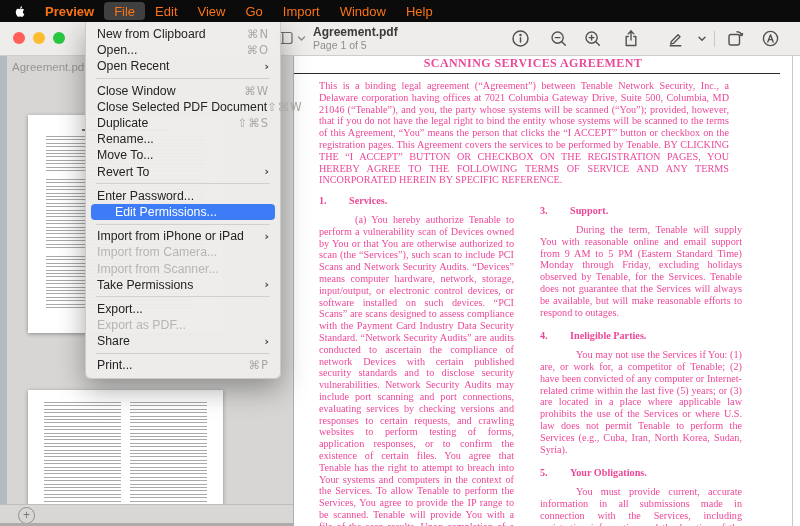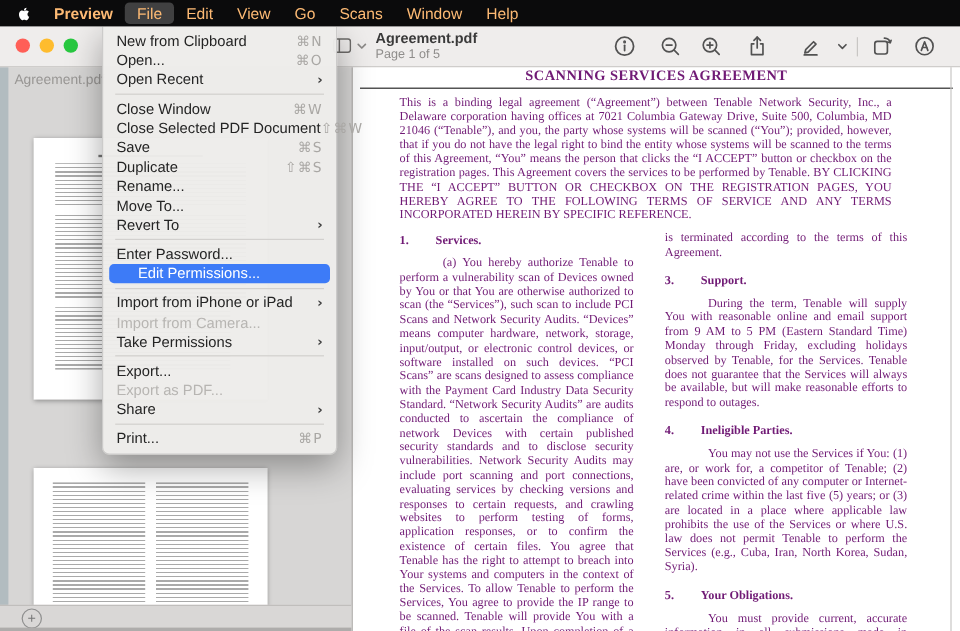--- a/index.html
+++ b/index.html
@@ -1,21 +1,21 @@
 <!DOCTYPE html>
 <html><head>
 <meta charset="utf-8">
 <style>
   html,body{margin:0;padding:0;background:#333;}
   #screen{position:relative;width:800px;height:526px;overflow:hidden;background:#fff;
           font-family:"Liberation Sans",sans-serif;-webkit-font-smoothing:antialiased;}
 
   
   .menubar{position:absolute;left:0;top:0;width:800px;height:22px;background:#0b0b0c;
-           display:flex;align-items:center;z-index:50;color:#fdba74;}
+           display:flex;align-items:center;z-index:50;color:#f97316;}
   .apple{margin:0 8px 0 14px;display:flex;align-items:center;}
   .mb-item{font-size:13px;padding:1.5px 10px;border-radius:4px;white-space:nowrap;}
   .mb-item.bold{font-weight:700;}
   .mb-item.active{background:rgba(255,255,255,0.22);}
 
   
   .titlebar{position:absolute;left:0;top:22px;width:800px;height:33px;background:#efedec;
             border-bottom:1px solid #cfcdcb;z-index:5;}
   .lights{position:absolute;left:13px;top:10px;display:flex;gap:8px;}
   .light{width:12px;height:12px;border-radius:50%;}
@@ -42,22 +42,22 @@
   .t2-cols{display:flex;gap:9px;height:100%;}
   .t2-col{flex:1;}
   .side-bottombar{position:absolute;left:0;bottom:0;width:293px;height:21px;background:#d9d7d6;
                   border-top:1px solid #c0bebc;z-index:3;}
   .plus-btn{position:absolute;left:18px;top:2px;width:15px;height:15px;border-radius:50%;
             border:1.4px solid #8f8f8f;color:#787878;font-size:12px;line-height:14px;
             text-align:center;background:transparent;}
   .side-bottom-edge{position:absolute;left:0;bottom:0;width:293px;height:3px;background:#aeacab;z-index:4;}
 
   
-  .doc{position:absolute;left:294px;top:55px;width:506px;height:471px;background:#fff;
-       overflow:hidden;font-family:"Liberation Serif",serif;color:#701a75;}
+  .doc{position:absolute;left:280px;top:55px;width:506px;height:471px;background:#fff;
+       overflow:hidden;font-family:"Liberation Serif",serif;color:#ec4899;}
   .doc-title{text-align:center;font-weight:700;font-size:12px;letter-spacing:.4px;margin-top:1px;}
   .doc-rule{height:1px;background:#2a2a2a;margin:2px 6px 0 6px;}
   .intro{margin:6px 57px 0 39px;text-align:justify;font-size:10.2px;line-height:11.8px;}
   .cols{display:flex;margin:7px 44px 0 39px;}
   .col{text-align:justify;font-size:10.2px;line-height:11.8px;}
   .col-l{width:195px;margin-right:26px;flex:none;}
   .col-r{width:202px;flex:none;}
   .sec-head{display:flex;font-weight:700;margin:12px 0 7px 0;}
   .sec-num{width:30px;flex:none;}
   .para{margin:0;text-indent:36px;}
@@ -111,21 +111,20 @@
     <div class="cols">
       <div class="col col-l">
         <div class="sec-head" style="margin-top:2px;">
           <span class="sec-num">1.</span>
           <span>Services.</span>
         </div>
         <p class="para">(a) You hereby authorize Tenable to perform a vulnerability scan of Devices owned by You or that You are otherwise authorized to scan (the “Services”), such scan to include PCI Scans and Network Security Audits.  “Devices” means computer hardware, network, storage, input/output, or electronic control devices, or software installed on such devices.  “PCI Scans” are scans designed to assess compliance with the Payment Card Industry Data Security Standard.  “Network Security Audits” are audits conducted to ascertain the compliance of network Devices with certain published security standards and to disclose security vulnerabilities.  Network Security Audits may include port scanning and port connections, evaluating services by checking versions and responses to certain requests, and crawling websites to perform testing of forms, application responses, or to confirm the existence of certain files.  You agree that Tenable has the right to attempt to breach into Your systems and computers in the context of the Services.  To allow Tenable to perform the Services, You agree to provide the IP range to be scanned.  Tenable will provide You with a file of the scan results.  Upon completion of a PCI Scan, You may submit the report to Tenable for review a limited number of times.</p>
 
       </div>
       <div class="col col-r">
-        <p class="cont">is terminated according to the terms of this Agreement.</p>
         <div class="sec-head">
           <span class="sec-num">3.</span>
           <span>Support.</span>
         </div>
         <p class="para">During the term, Tenable will supply You with reasonable online and email support from 9 AM to 5 PM (Eastern Standard Time) Monday through Friday, excluding holidays observed by Tenable, for the Services.  Tenable does not guarantee that the Services will always be available, but will make reasonable efforts to respond to outages.</p>
         <div class="sec-head">
           <span class="sec-num">4.</span>
           <span>Ineligible Parties.</span>
         </div>
         <p class="para">You may not use the Services if You: (1) are, or work for, a competitor of Tenable; (2) have been convicted of any computer or Internet-related crime within the last five (5) years; or (3) are located in a place where applicable law prohibits the use of the Services or where U.S. law does not permit Tenable to perform the Services (e.g., Cuba, Iran, North Korea, Sudan, Syria).</p>
@@ -226,21 +225,21 @@
       <svg width="13" height="15" viewBox="0 0 24 24">
           <path fill="#ffffff" d="M16.4 12.7c0-2.4 2-3.6 2.1-3.7-1.1-1.7-2.9-1.9-3.5-1.9-1.5-.2-2.9.9-3.7.9-.8 0-1.9-.9-3.2-.9-1.6 0-3.2 1-4 2.4-1.7 3-.4 7.5 1.2 9.9.8 1.2 1.8 2.5 3.1 2.5 1.2 0 1.7-.8 3.2-.8 1.5 0 1.9.8 3.2.8 1.3 0 2.2-1.2 3-2.4.9-1.4 1.3-2.7 1.3-2.8-.1 0-2.7-1-2.7-4zM13.9 5.6c.7-.8 1.1-1.9 1-3.1-1 0-2.2.7-2.9 1.5-.6.7-1.2 1.9-1 3 1.1.1 2.2-.6 2.9-1.4z"></path>
         </svg>
     </span>
     <span id="menu-bar-items" style="display: flex;">
         <span class="mb-item bold">Preview</span>
         <span class="mb-item active">File</span>
         <span class="mb-item">Edit</span>
         <span class="mb-item">View</span>
         <span class="mb-item">Go</span>
-        <span class="mb-item">Scans</span>
+        <span class="mb-item">Import</span>
         <span class="mb-item">Window</span>
         <span class="mb-item">Help</span>
       </span>
   </div>
 
   <div class="menu" id="file-menu">
       <div class="menu-row">
         <span>New from Clipboard</span>
         <span class="ms">⌘N</span>
       </div>
@@ -255,24 +254,20 @@
       <div class="menu-sep"></div>
       <div class="menu-row">
         <span>Close Window</span>
         <span class="ms">⌘W</span>
       </div>
       <div class="menu-row">
         <span>Close Selected PDF Document</span>
         <span class="ms">⇧⌘W</span>
       </div>
       <div class="menu-row">
-        <span>Save</span>
-        <span class="ms">⌘S</span>
-      </div>
-      <div class="menu-row">
         <span>Duplicate</span>
         <span class="ms">⇧⌘S</span>
       </div>
       <div class="menu-row">
         <span>Rename...</span>
         <span class="ms"></span>
       </div>
       <div class="menu-row">
         <span>Move To...</span>
         <span class="ms"></span>
@@ -292,20 +287,24 @@
       </div>
       <div class="menu-sep"></div>
       <div class="menu-row">
         <span>Import from iPhone or iPad</span>
         <span class="ms sub">›</span>
       </div>
       <div class="menu-row disabled">
         <span>Import from Camera...</span>
         <span class="ms"></span>
       </div>
+      <div class="menu-row disabled">
+        <span>Import from Scanner...</span>
+        <span class="ms"></span>
+      </div>
       <div class="menu-row">
         <span>Take Permissions</span>
         <span class="ms sub">›</span>
       </div>
       <div class="menu-sep"></div>
       <div class="menu-row">
         <span>Export...</span>
         <span class="ms"></span>
       </div>
       <div class="menu-row disabled">

